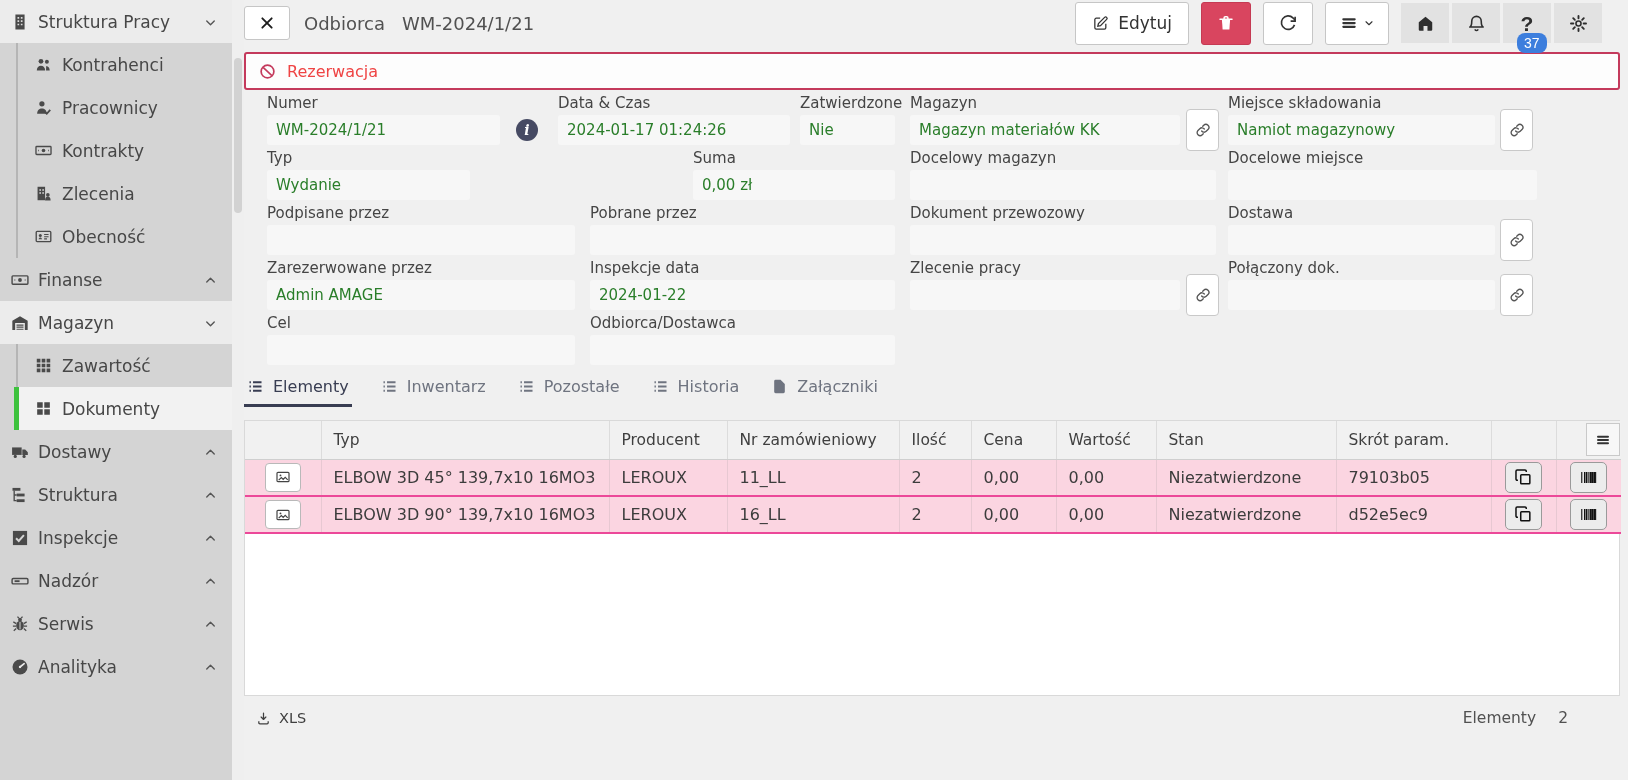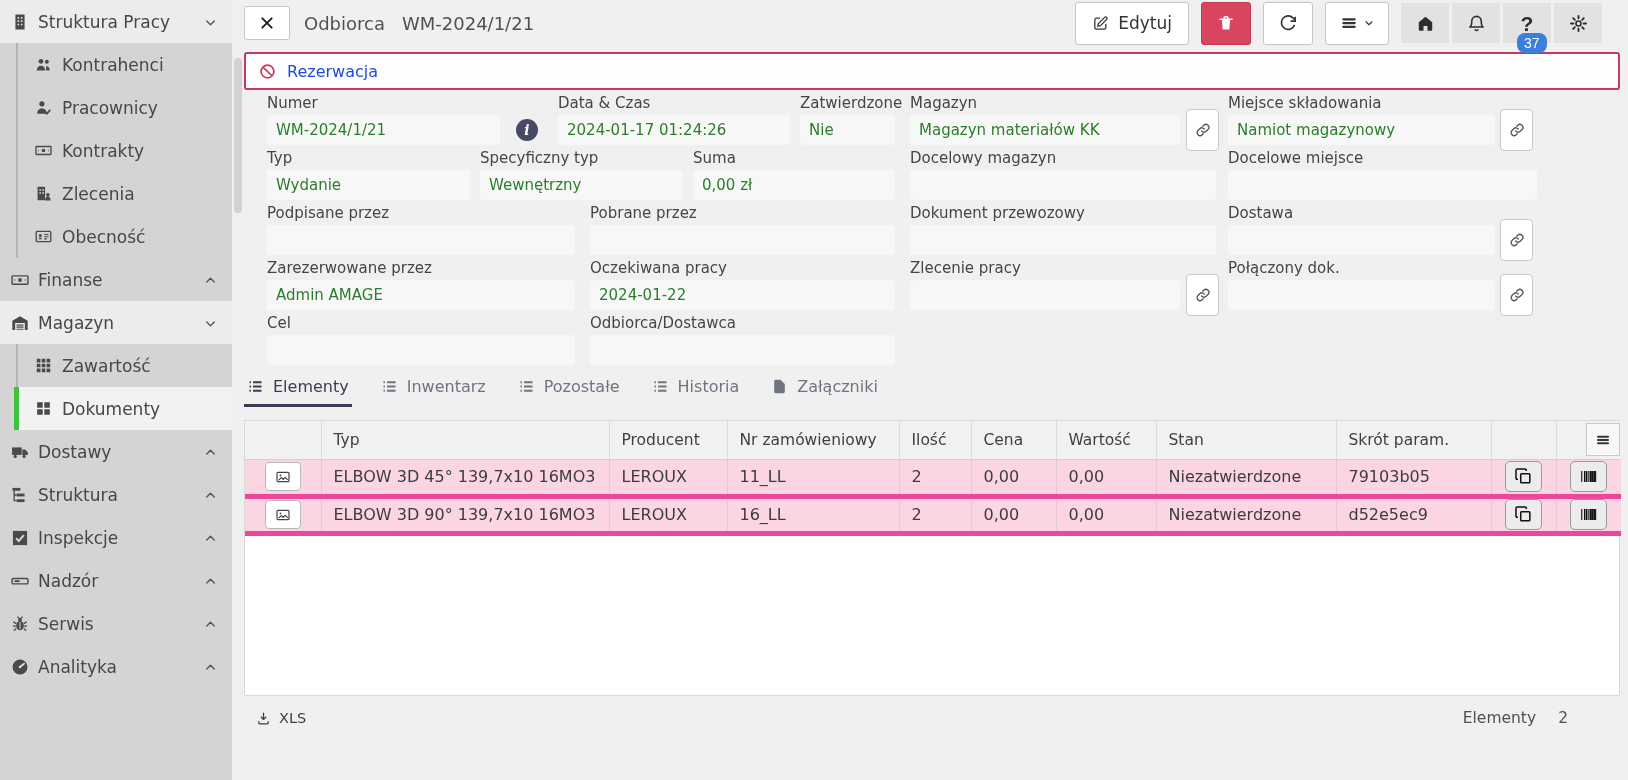--- a/index.html
+++ b/index.html
@@ -44,21 +44,21 @@
   .btn-menu { width:64px; margin-left:12px; gap:5px; }
   .sq-group { display:flex; gap:3px; margin-left:12px; }
   .sq { width:48px; height:40px; background:#e2e2e2; border:none; display:flex; align-items:center;
     justify-content:center; color:#2e2e2e; position:relative; cursor:pointer; }
   .badge { position:absolute; top:30px; left:14px; background:#3c7edd; color:#fff; font-size:14px;
     padding:2px 7px; border-radius:8px; z-index:5; }
 
   .alert { width:1376px; height:38px; margin-top:6px; border:2px solid #c43a5c; border-radius:3px;
     background:#fdfdfd; display:flex; align-items:center; padding:0 13px; gap:11px; }
   .alert .ic { color:#c43a5c; }
-  .alert-text { font-size:16px; color:#1d4ed8; }
+  .alert-text { font-size:16px; color:#ef4444; }
 
   .form { position:relative; height:283px; width:1384px; }
   .fb { position:absolute; }
   .flabel { font-size:15px; color:#454545; height:17px; white-space:nowrap; }
   .finput { margin-top:4px; height:30px; background:#f7f7f7; border-radius:3px;
     padding:6px 9px; font-size:15px; color:#2a7e2a; white-space:nowrap; overflow:hidden; }
   .info-circle { position:absolute; width:22px; height:22px; border-radius:50%;
     background:#464a63; color:#fff; display:flex; align-items:center; justify-content:center; cursor:pointer; }
   .linkbtn { position:absolute; width:33px; height:42px; background:#fff; border:1px solid #c9c9c9;
     border-radius:4px; display:flex; align-items:center; justify-content:center; color:#555; cursor:pointer; }
@@ -74,21 +74,21 @@
   .tab.active { color:#383d52; border-bottom-color:#383d52; }
   .tab .ic { width:17px; height:17px; }
 
   .table-wrap { width:1376px; height:276px; background:#fff; border:1px solid #d9d9d9; margin-top:13px; }
   table { border-collapse:collapse; table-layout:fixed; width:1374px; }
   thead th { height:38px; background:#f1f1f1; border-right:1px solid #dcdcdc;
     border-bottom:1px solid #cfcfcf; font-weight:normal; font-size:15.5px; color:#3f3f3f;
     text-align:left; padding:0 12px; position:relative; white-space:nowrap; overflow:hidden; }
   thead th:last-child { border-right:none; }
   tbody td { height:37px; background:#fbd5e1; border-right:1px solid #e7c8d2;
-    border-bottom:5px solid #ec4899; font-size:16px; color:#3c3c3c; padding:0 12px;
+    border-bottom:2px solid #ec4899; font-size:16px; color:#3c3c3c; padding:0 12px;
     white-space:nowrap; overflow:hidden; }
   tbody td:last-child { border-right:none; }
   td.c-center { text-align:center; padding:0; }
   .rowbtn { width:36px; height:29px; background:#fff; border:1px solid #b9b9b9; border-radius:4px;
     display:inline-flex; align-items:center; justify-content:center; color:#444; cursor:pointer; vertical-align:middle; }
   .rowbtn .ic { width:16px; height:16px; }
   .rowbtn2 { width:37px; height:31px; background:#ececec; border:1px solid #9a9a9a; border-radius:5px;
     display:inline-flex; align-items:center; justify-content:center; color:#111; cursor:pointer; vertical-align:middle; }
   .rowbtn2 .ic { width:19px; height:19px; }
   .th-menu { position:absolute; right:1px; top:2px; width:34px; height:33px; border:1px solid #c9c9c9;
@@ -444,24 +444,20 @@
               <path d="M10 13.5a4.5 4.5 0 0 0 6.8.5l2.7-2.7a4.5 4.5 0 0 0-6.4-6.4l-1.5 1.5" stroke="currentColor" stroke-width="2" fill="none" stroke-linecap="round"></path>
               <path d="M14 10.5a4.5 4.5 0 0 0-6.8-.5l-2.7 2.7a4.5 4.5 0 0 0 6.4 6.4l1.5-1.5" stroke="currentColor" stroke-width="2" fill="none" stroke-linecap="round"></path>
             </svg>
           </span>
         </button>
 
       <div class="fb" style="left:23px;top:59px;width:203px">
         <div class="flabel">Typ</div>
         <div class="finput">Wydanie</div>
       </div>
-      <div class="fb" style="left:236px;top:59px;width:203px">
-        <div class="flabel">Specyficzny typ</div>
-        <div class="finput">Wewnętrzny</div>
-      </div>
       <div class="fb" style="left:449px;top:59px;width:202px">
         <div class="flabel">Suma</div>
         <div class="finput">0,00 zł</div>
       </div>
       <div class="fb" style="left:666px;top:59px;width:306px">
         <div class="flabel">Docelowy magazyn</div>
         <div class="finput"></div>
       </div>
       <div class="fb" style="left:984px;top:59px;width:309px">
         <div class="flabel">Docelowe miejsce</div>
@@ -491,21 +487,21 @@
               <path d="M14 10.5a4.5 4.5 0 0 0-6.8-.5l-2.7 2.7a4.5 4.5 0 0 0 6.4 6.4l1.5-1.5" stroke="currentColor" stroke-width="2" fill="none" stroke-linecap="round"></path>
             </svg>
           </span>
         </button>
 
       <div class="fb" style="left:23px;top:169px;width:308px">
         <div class="flabel">Zarezerwowane przez</div>
         <div class="finput">Admin AMAGE</div>
       </div>
       <div class="fb" style="left:346px;top:169px;width:305px">
-        <div class="flabel">Oczekiwana pracy</div>
+        <div class="flabel">Inspekcje data</div>
         <div class="finput">2024-01-22</div>
       </div>
       <div class="fb" style="left:666px;top:169px;width:270px">
         <div class="flabel">Zlecenie pracy</div>
         <div class="finput"></div>
       </div>
       <button class="linkbtn" style="left:942px;top:184px">
           <span class="ic i16">
             <svg viewBox="0 0 24 24" xmlns="http://www.w3.org/2000/svg">
               <path d="M10 13.5a4.5 4.5 0 0 0 6.8.5l2.7-2.7a4.5 4.5 0 0 0-6.4-6.4l-1.5 1.5" stroke="currentColor" stroke-width="2" fill="none" stroke-linecap="round"></path>

